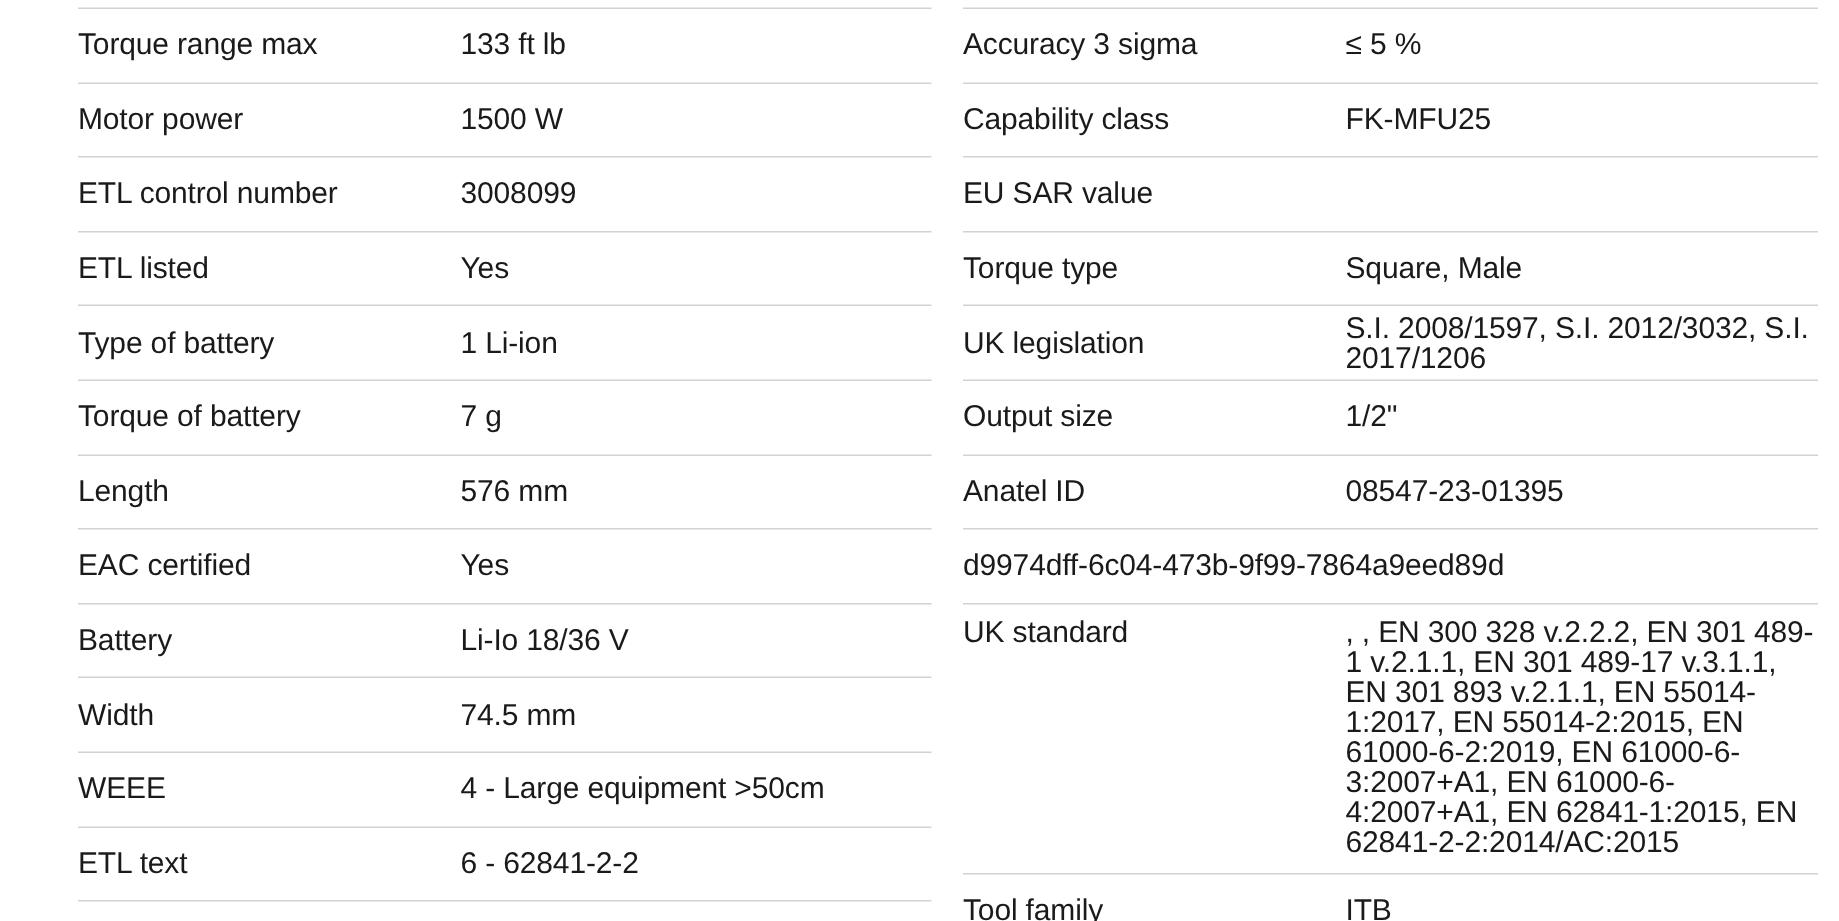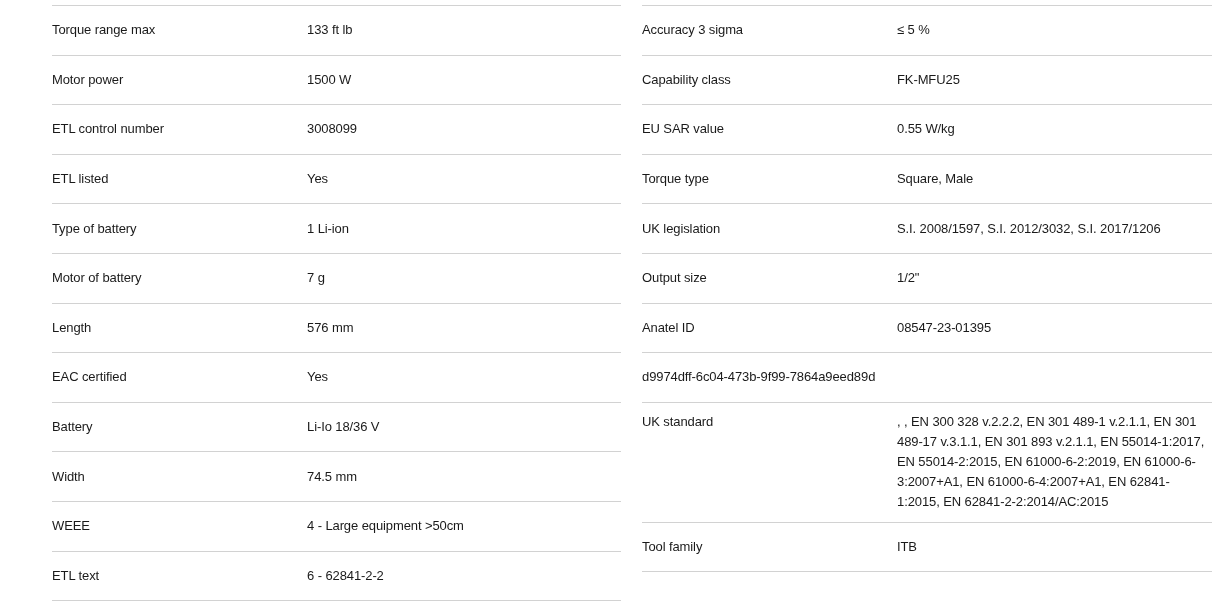--- a/index.html
+++ b/index.html
@@ -24,21 +24,21 @@
   .spec-col {
     border-top: 1px solid var(--divider);
   }
   .spec-col.left  { width: 569px; }
   .spec-col.right { width: 570px; }
   .row {
     display: flex;
     align-items: center;
     min-height: 49.6px;
     border-bottom: 1px solid var(--divider);
-    font-size: 13px;
+    font-size: 20px;
     letter-spacing: -0.1px;
     line-height: 20px;
   }
   .row.tall {
     align-items: flex-start;
     padding: 9px 0 10px 0;
     justify-content: space-between;
   }
   .label {
     flex: none;
@@ -74,21 +74,21 @@
     <div class="label">ETL listed</div>
     <div class="value">Yes</div>
   </div>
 
   <div class="row">
     <div class="label">Type of battery</div>
     <div class="value">1 Li-ion</div>
   </div>
 
   <div class="row">
-    <div class="label">Motor of battery</div>
+    <div class="label">Torque of battery</div>
     <div class="value">7 g</div>
   </div>
 
   <div class="row">
     <div class="label">Length</div>
     <div class="value">576 mm</div>
   </div>
 
   <div class="row">
     <div class="label">EAC certified</div>
@@ -121,21 +121,20 @@
     <div class="value">≤ 5 %</div>
   </div>
 
   <div class="row">
     <div class="label">Capability class</div>
     <div class="value">FK-MFU25</div>
   </div>
 
   <div class="row">
     <div class="label">EU SAR value</div>
-    <div class="value">0.55 W/kg</div>
   </div>
 
   <div class="row">
     <div class="label">Torque type</div>
     <div class="value">Square, Male</div>
   </div>
 
   <div class="row">
     <div class="label">UK legislation</div>
     <div class="value">S.I. 2008/1597, S.I. 2012/3032, S.I. 2017/1206</div>

